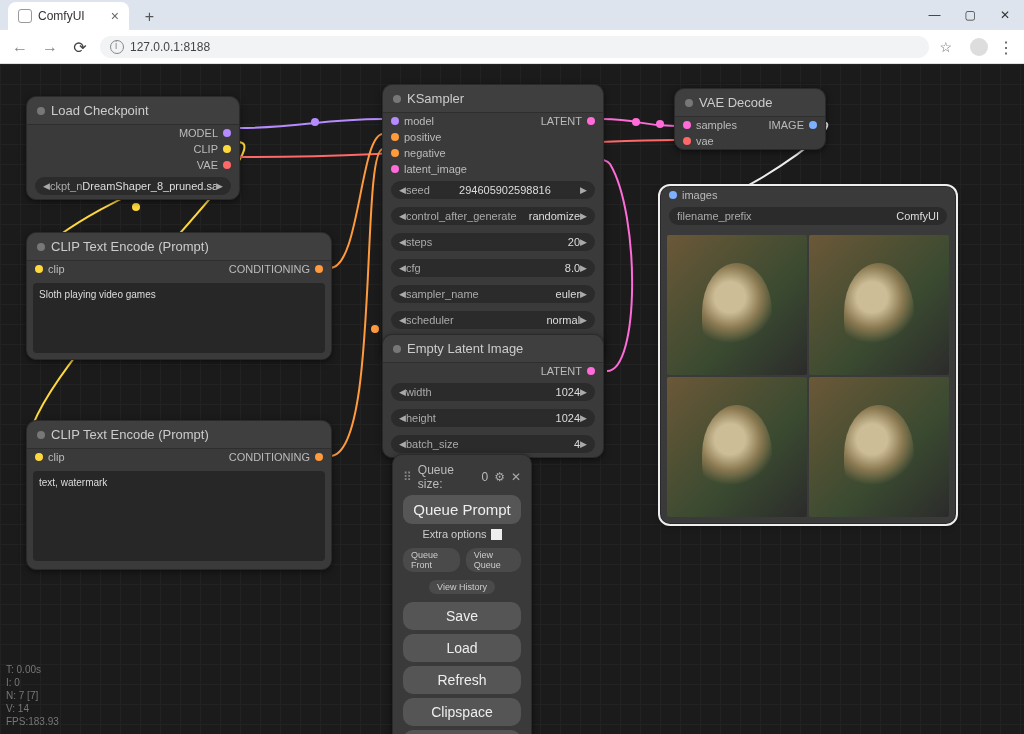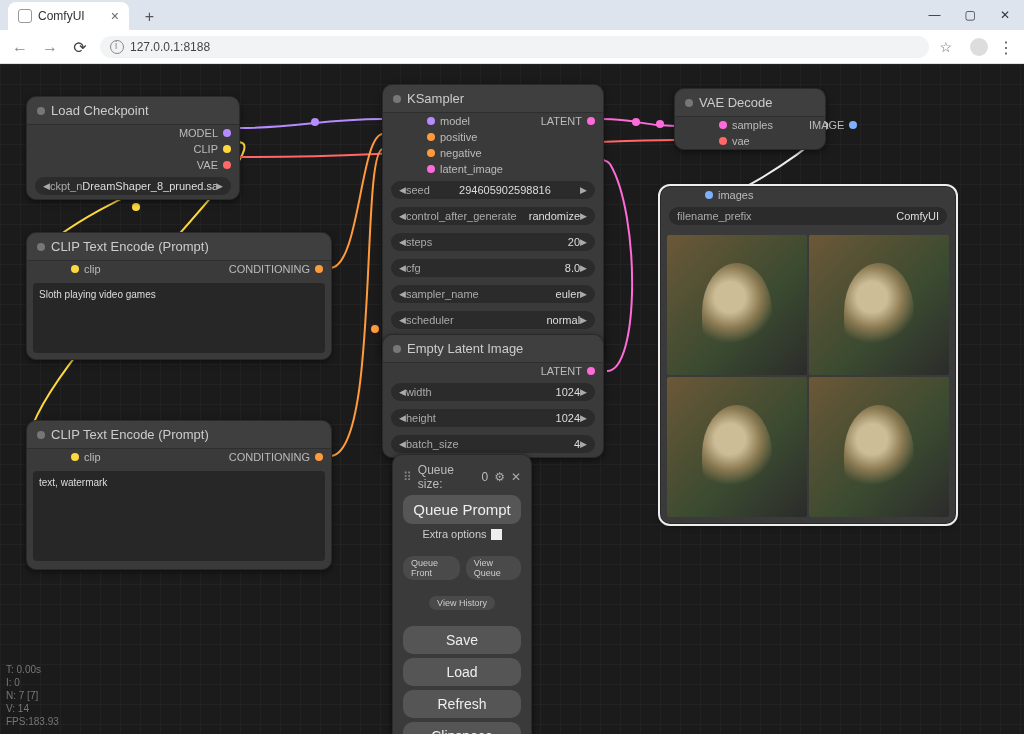--- a/index.html
+++ b/index.html
@@ -45,39 +45,39 @@
 
 .wires { position:absolute; left:0; top:0; width:100%; height:100%; pointer-events:none; }
 
 
 .node { position:absolute; background:#3a3a3a; border:1px solid #2a2a2a; border-radius:10px; box-shadow:0 2px 6px rgba(0,0,0,.5);}
 .node.sel { outline:2px solid #eee; }
 .node-hdr { display:flex; align-items:center; gap:6px; padding:6px 10px; border-bottom:1px solid #2e2e2e; background:#3f3f3f; border-radius:10px 10px 0 0; font-size:13px; color:#ccc;}
 .dot { width:8px;height:8px;border-radius:50%; display:inline-block; }
 .dot.grey{background:#777;}
 .port-row { display:flex; align-items:center; justify-content:space-between; padding:2px 8px; font-size:11px; color:#bbb;}
-.port-left,.port-right{display:flex;align-items:center;gap:5px;margin-left:36px;}
+.port-left,.port-right{display:flex;align-items:center;gap:5px;}
 .port-dot{width:8px;height:8px;border-radius:50%;display:inline-block;}
 .c-model{background:#b58bff;} .c-clip{background:#ffd83d;} .c-vae{background:#ff6868;}
 .c-cond{background:#ff9a3d;} .c-latent{background:#ff6bd8;} .c-image{background:#7db0ff;}
 .widget-slot{padding:4px 8px;}
 .widget-pill{background:#2b2b2b;border-radius:12px;display:flex;align-items:center;justify-content:space-between;padding:3px 8px;font-size:11px;color:#ccc;}
 .widget-pill .arrow{color:#aaa;font-size:9px;}
 .widget-pill .label{color:#aaa;}
 .widget-pill .value{color:#ddd;}
 .textarea-w{margin:6px;background:#272727;border-radius:4px;padding:6px;min-height:70px;font-family:Liberation Sans, sans-serif;font-size:10px;color:#ddd;white-space:pre-wrap;}
 
 
 .ctrl-panel{position:absolute;background:#3a3a3a;border:1px solid #2a2a2a;border-radius:10px;box-shadow:0 2px 6px rgba(0,0,0,.6);padding:8px 10px;width:140px;}
 .ctrl-top{display:flex;align-items:center;justify-content:center;gap:6px;color:#bbb;font-size:12px;margin-bottom:4px;}
 .ctrl-top .grip{color:#888;margin-right:auto;}
 .ctrl-top .gear,.ctrl-top .x{color:#aaa;font-size:12px;}
 .big-btn{display:block;background:#555;color:#eee;border-radius:10px;text-align:center;padding:6px 0;margin:4px 0;font-size:14px;}
 .queue-prompt{font-size:15px;font-weight:500;background:#565656;border-radius:9px;}
-.mini-row{display:flex;gap:6px;justify-content:center;margin:16px 0;}
+.mini-row{display:flex;gap:6px;justify-content:center;margin:8px 0;}
 .mini-btn{background:#4a4a4a;border-radius:10px;color:#ccc;font-size:9px;padding:2px 8px;}
 .ex-opt{display:flex;align-items:center;justify-content:center;gap:4px;color:#ccc;font-size:11px;margin:4px 0;}
 .ex-opt .cb{width:11px;height:11px;background:#eee;display:inline-block;}
 
 .save-img-grid{margin:6px;display:grid;grid-template-columns:1fr 1fr;gap:2px;}
 .save-img-grid .cell{aspect-ratio:1/1;background:linear-gradient(135deg,#6b5838,#3a4a30 60%,#2b2b2b);border-radius:2px;position:relative;overflow:hidden;}
 .save-img-grid .cell::after{content:"";position:absolute;inset:20% 25% 10% 25%;background:radial-gradient(circle at 40% 35%,#cdbd96 20%,#8b7a52 40%,transparent 60%);border-radius:50% 50% 40% 40%;}
 
 .stats{position:absolute;left:6px;bottom:6px;color:#777;font-size:10px;line-height:1.3;white-space:pre;}
 

